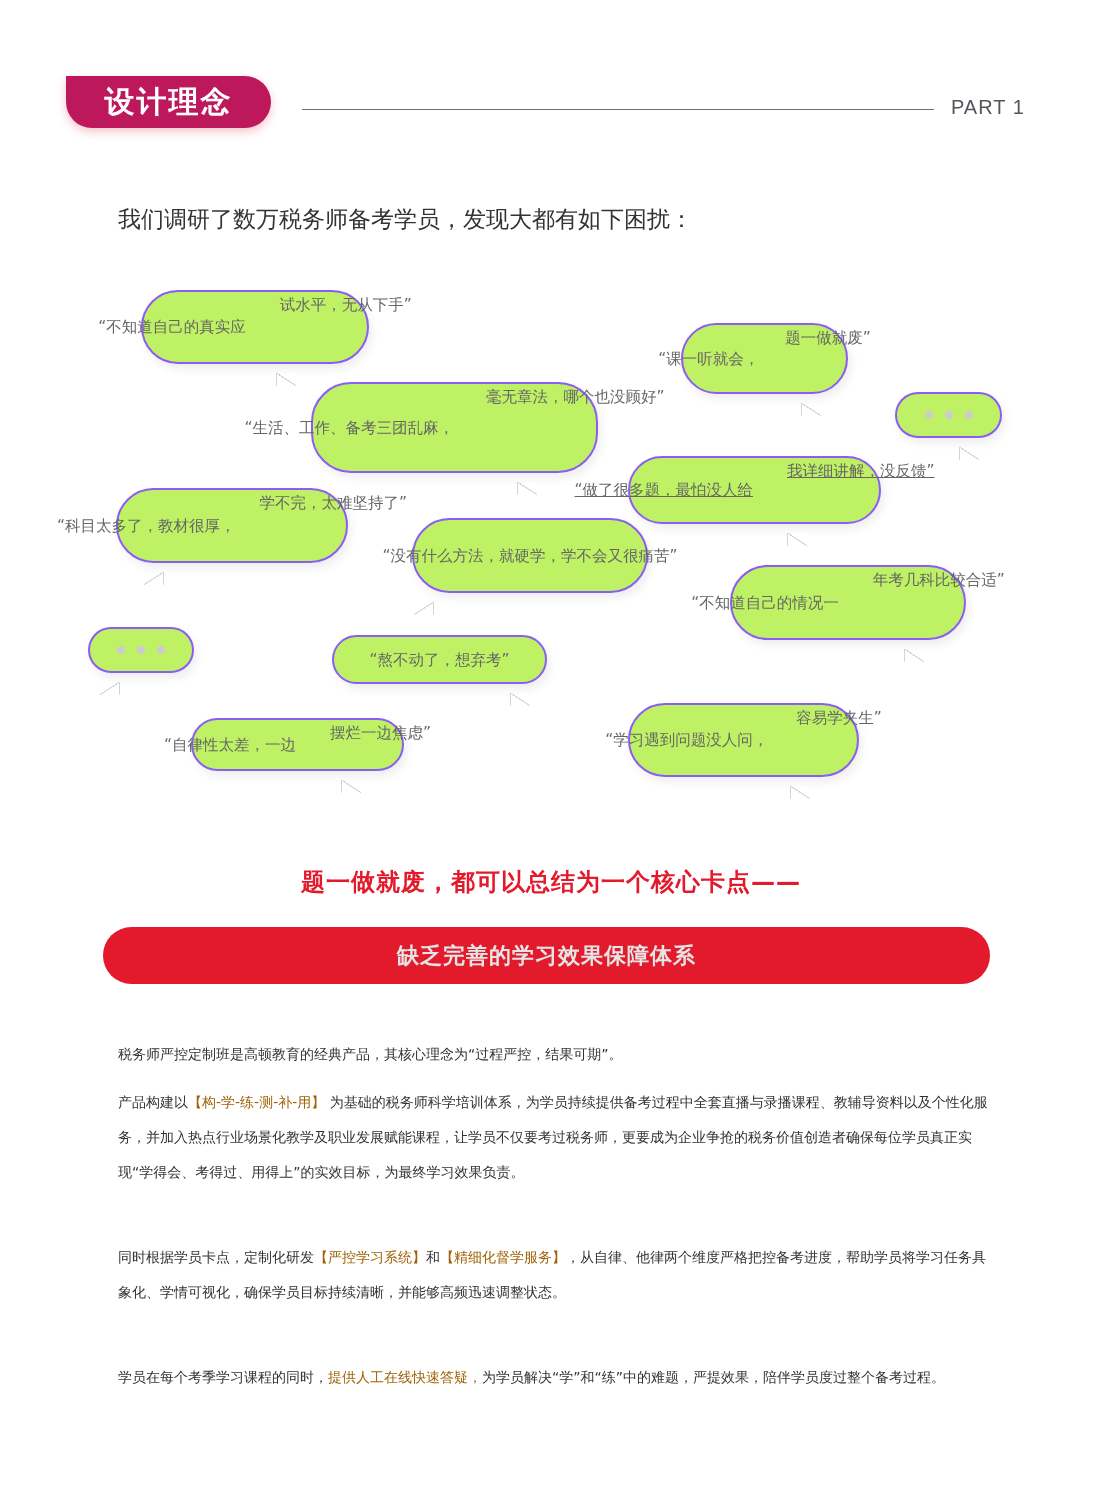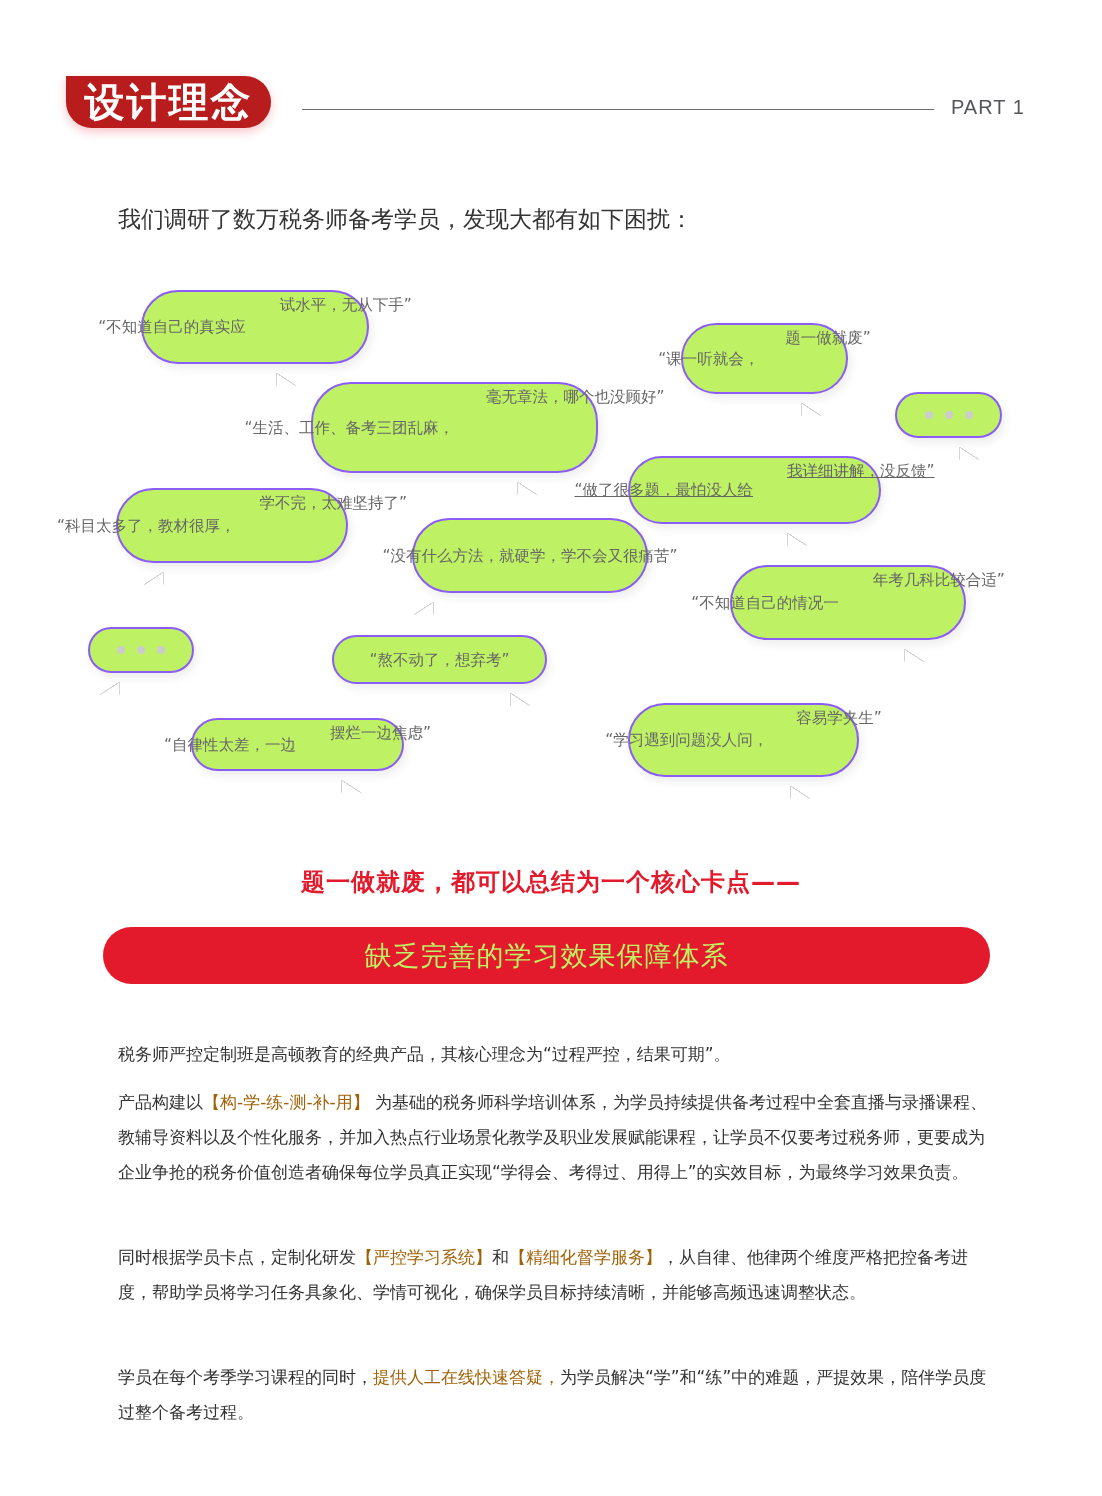--- a/index.html
+++ b/index.html
@@ -1,40 +1,40 @@
 <!DOCTYPE html>
 <html><head>
 <meta charset="utf-8">
 <style>
   html, body { margin:0; padding:0; background:#ffffff; }
   body { width:1102px; height:1496px; position:relative; overflow:hidden;
          font-family: "DejaVu Sans", "Liberation Sans", sans-serif; color:#333333; }
   .header-pill { position:absolute; left:66px; top:76px; width:205px; height:52px;
-     background:#b91c1c; border-radius:0 26px 26px 26px; box-shadow:0 4px 10px rgba(227,26,43,0.25);
-     color:#fff; font-weight:bold; font-size:40px; line-height:52px; text-align:center; letter-spacing:2px; }
+     background:#be185d; border-radius:0 26px 26px 26px; box-shadow:0 4px 10px rgba(227,26,43,0.25);
+     color:#fff; font-weight:bold; font-size:30px; line-height:52px; text-align:center; letter-spacing:2px; }
   .header-line { position:absolute; left:302px; top:109px; width:632px; height:1px; background:#6e6e73; }
   .part-label { position:absolute; left:951px; top:96px; font-size:20px; color:#55565c;
      font-family:"Liberation Sans", sans-serif; letter-spacing:1px; }
   .intro { position:absolute; left:118px; top:204px; font-size:23px; color:#333; }
   .bubble { position:absolute; background:#bef264; border:2px solid #8b5cf6; border-radius:40px;
      box-shadow:3px 5px 10px rgba(0,0,0,0.07); color:#666; font-size:15.5px; line-height:26px;
      display:flex; flex-direction:row; justify-content:center; align-items:center; box-sizing:border-box; }
   .bubble .txt { text-align:left; white-space:nowrap; }
   .bubble .tail { position:absolute; bottom:-12px; width:0; height:0; }
   .bubble .tail::before { content:""; position:absolute; left:0; top:0; width:18px; height:12px;
      background:#fff; border-left:1px solid #d3d3d3; clip-path:polygon(0 0,100% 0,0 100%); }
   .bubble .tail::after { content:""; position:absolute; left:0; top:-1px; width:20px; height:13px;
      background:linear-gradient(to top right, transparent 48%, #d3d3d3 49%, #d3d3d3 53%, transparent 54%); }
   .dots { display:flex; gap:12px; }
   .dots span { width:8px; height:8px; border-radius:50%; background:#cccccc; display:block; }
   .summary { position:absolute; left:0; width:1102px; top:866px; text-align:center; font-size:24px;
      font-weight:bold; color:#e31a2b; letter-spacing:1px; }
   .core-bar { position:absolute; left:103px; top:927px; width:887px; height:57px; background:#e31a2b;
-     border-radius:29px; color:#bef264; font-size:27px; font-weight:normal; line-height:57px; text-align:center; letter-spacing:1px; }
-  .para { position:absolute; left:118px; width:870px; font-size:17px; line-height:35px; color:#333; }
+     border-radius:29px; color:#e5e5e5; font-size:22px; font-weight:bold; line-height:57px; text-align:center; letter-spacing:1px; }
+  .para { position:absolute; left:118px; width:870px; font-size:14px; line-height:35px; color:#333; }
   .red { color:#a16207; }
 </style>
 </head>
 <body>
 
 <div class="header-pill">设计理念</div>
 <div class="header-line"></div>
 <div class="part-label">PART 1</div>
 
 <div class="intro">我们调研了数万税务师备考学员，发现大都有如下困扰：</div>

